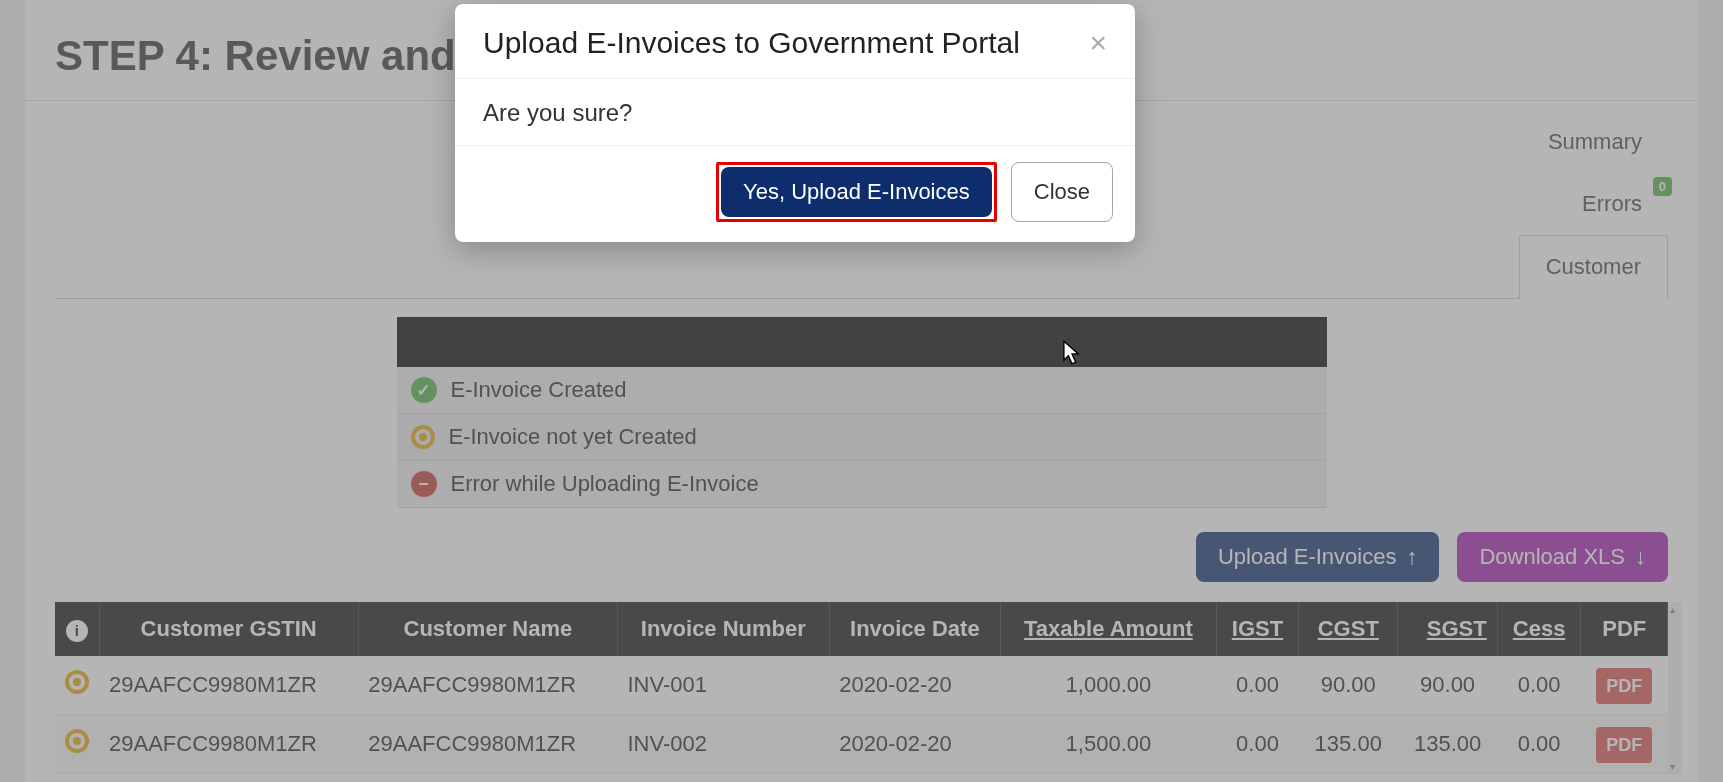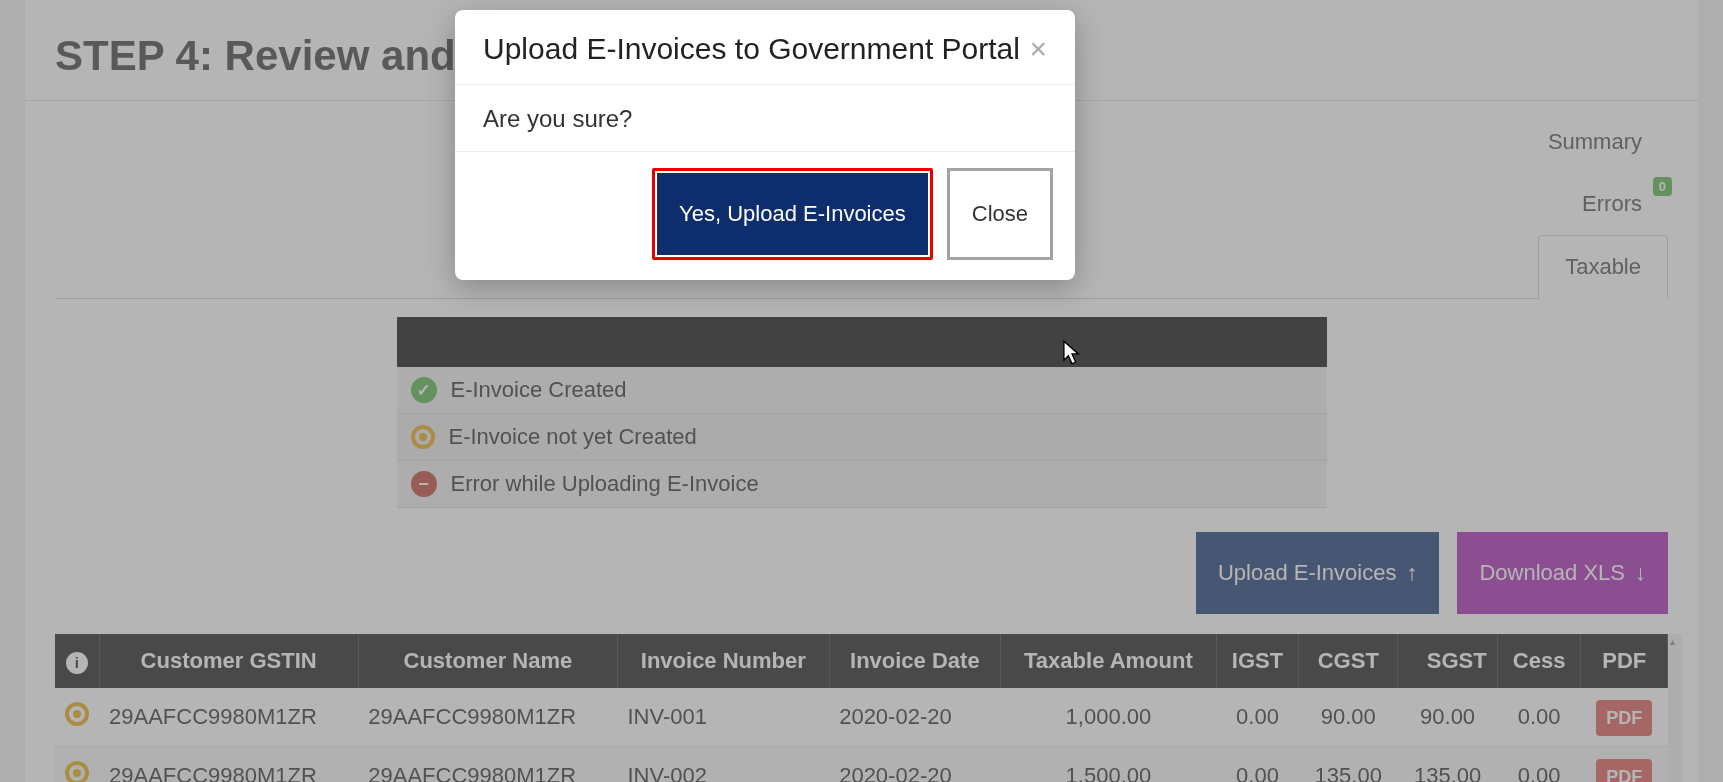--- a/index.html
+++ b/index.html
@@ -91,39 +91,39 @@
 
 .actions-row {
   display:flex;
   justify-content:flex-end;
   gap:18px;
   margin-top:24px;
   padding-right:0;
 }
 .btn {
   display:inline-flex; align-items:center; gap:10px;
-  padding:28px 22px; font-size:22px; border-radius:0; border:none; cursor:pointer;
+  padding:12px 22px; font-size:22px; border-radius:8px; border:none; cursor:pointer;
   color:#fff;
 }
 .btn-primary { background:#0d2d6c; }
 .btn-success { background:#a21caf; }
-.btn-outline { background:#fff; color:#333; border:3px solid #a3a3a3; }
+.btn-outline { background:#fff; color:#333; border:1px solid #a3a3a3; }
 .arrow-up::after { content:"↑"; font-weight:bold; font-size:22px;}
 .arrow-down::after { content:"↓"; font-weight:bold; font-size:22px;}
 
 .data-table-wrap { margin-top:20px; position:relative;}
 table.data-table {
   width:100%; border-collapse:collapse; table-layout:auto;
 }
 .data-table thead th {
   background:#111; color:#fff; font-size:22px; font-weight:bold; padding:14px 10px; text-align:left;
   border-right:1px solid #333;
 }
 .data-table thead th.center { text-align:center;}
-.data-table thead th.right { text-align:right;}
+.data-table thead th.right { text-align:right;text-decoration:underline;}
 .data-table tbody td {
   font-size:22px; padding:14px 10px; color:#222; border-bottom:1px solid #e5e5e5;
 }
 .data-table tbody tr:nth-child(even){ background:#f7f7f7;}
 .td-right { text-align:center;}
 .td-center { text-align:center;}
 
 .pdf-badge { background:#d9534f; color:#fff; padding:8px 10px; border-radius:4px; font-size:18px; font-weight:bold; cursor:pointer;}
 
 .info-icon {
@@ -134,21 +134,21 @@
   position:absolute; right:-14px; top:0; bottom:0; width:14px; background:#eee;
 }
 .scroll-hint .up, .scroll-hint .down { position:absolute; left:2px; font-size:10px; color:#888;}
 .scroll-hint .up{ top:2px;} .scroll-hint .down{ bottom:2px;}
 
 
 .overlay {
   position:absolute; inset:0; background:rgba(120,120,120,0.55);
 }
 .modal {
-  position:absolute; top:10px; left:455px; width:620px; background:#fff; border-radius:8px;
+  position:absolute; top:4px; left:455px; width:680px; background:#fff; border-radius:8px;
   box-shadow:0 8px 30px rgba(0,0,0,0.25);
 }
 .modal-header {
   display:flex; justify-content:space-between; align-items:center; padding:22px 28px 18px 28px; border-bottom:1px solid #eee;
 }
 .modal-title { font-size:30px; color:#222; }
 .modal-close { font-size:30px; color:#aaa; cursor:pointer; background:none; border:none; line-height:1;}
 .modal-body { padding:20px 28px 18px 28px; font-size:24px; color:#333; border-bottom:1px solid #eee;}
 .modal-footer {
   display:flex; justify-content:flex-end; gap:14px; padding:16px 22px 20px 22px;
@@ -169,21 +169,21 @@
 <div class="page-container">
   <h1 class="page-title">STEP 4: Review and Create E-Invoice</h1>
   <hr class="divider">
 
   <div class="tabs">
     <div class="tab">Summary</div>
     <div class="tab" style="position:relative;">
       <span>Errors</span>
       <span class="badge-green">0</span>
     </div>
-    <div class="tab active">Taxable</div>
+    <div class="tab active">Customer</div>
   </div>
 
   <div class="legend-box">
     <div class="legend-header"></div>
     <div class="legend-row">
       <span class="icon-circle icon-success">✓</span>
       <span>E-Invoice Created</span>
     </div>
     <div class="legend-row">
       <span class="icon-circle icon-pending"></span>

